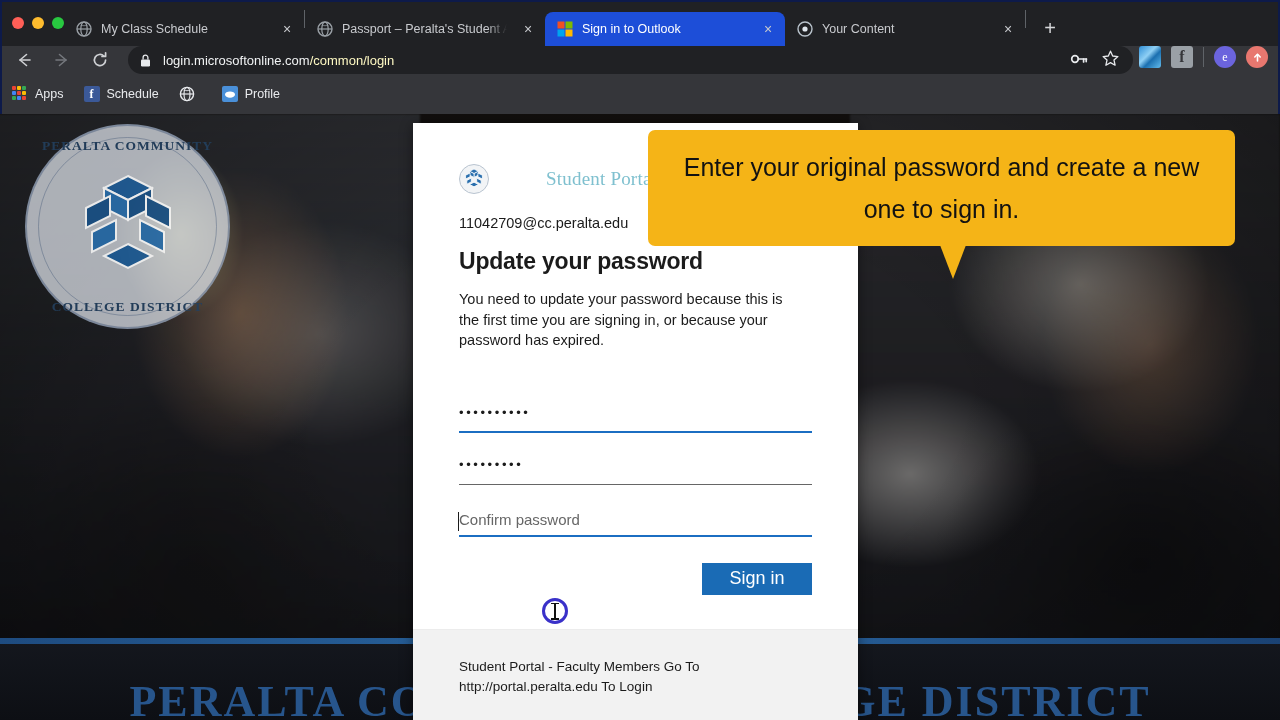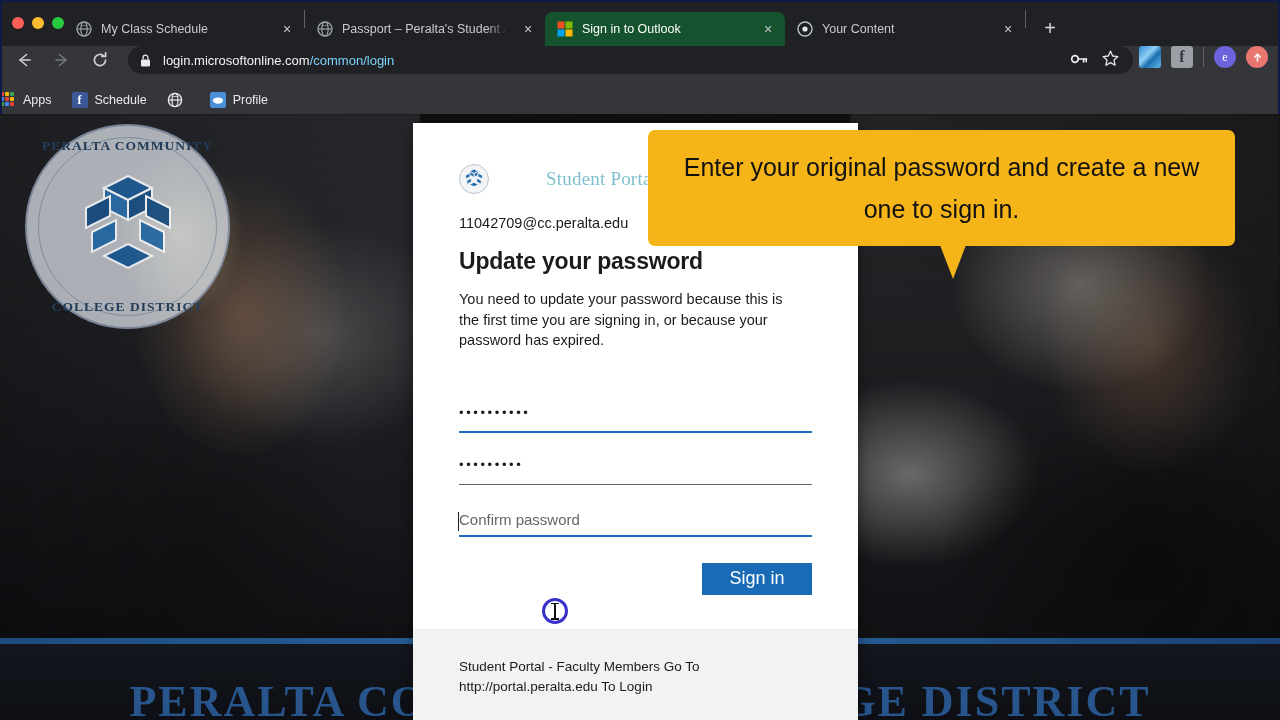--- a/index.html
+++ b/index.html
@@ -46,21 +46,21 @@
     position: relative;
     display: flex; align-items: center;
     height: 34px;
     padding: 0 6px 0 12px;
     border-radius: 8px 8px 0 0;
     color: #c8cace;
     font-size: 12.5px;
     white-space: nowrap;
     background: transparent;
   }
-  .tab.active { background: #14532d; color: #fff; }
+  .tab.active { background: #1d4ed8; color: #fff; }
   .tab .favicon { width: 16px; height: 16px; margin-right: 9px; flex: none; display:block; }
   .tab .title {
     width: 165px; overflow: hidden; text-overflow: clip; white-space: nowrap;
     display:block;
     -webkit-mask-image: linear-gradient(to right, #000 88%, transparent 100%);
             mask-image: linear-gradient(to right, #000 88%, transparent 100%);
   }
   .tab .closer {
     width: 22px; height: 22px; margin-left: 10px; flex:none;
     display: flex; align-items: center; justify-content: center;
@@ -91,37 +91,38 @@
     height: 28px; margin: 0 6px 0 14px;
     background: #202124;
     border-radius: 14px;
     display: flex; align-items: center;
     padding: 0 12px;
     color: #e8eaed;
     font-size: 13px;
   }
   .lock { margin-right: 12px; display:flex; align-items:center; }
   .url-host { color: #f1f3f4; }
-  .url-path { color: #7dd3fc; }
+  .url-path { color: #fef9c3; }
   .omni-right { margin-left: auto; display: flex; align-items: center; gap: 14px; padding-right: 2px;}
   .tb-icons { display: flex; align-items: center; gap: 10px; padding-right: 12px; }
   .ext { width: 22px; height: 22px; border-radius: 3px; display:block; }
   .ext.img { background: linear-gradient(135deg,#2f8ed6 0%, #8fd0f5 40%, #1a6fb0 60%, #63bdee 100%); }
   .ext.fb  { background: #9aa0a6; display:flex; align-items:center; justify-content:center; color:#35363a; font-family:"Liberation Serif",serif; font-weight:bold; font-size:16px;}
   .vsep { width:1px; height:20px; background:#5f6368; }
   .avatar { width: 22px; height: 22px; border-radius: 50%; display:flex; align-items:center;justify-content:center; font-size:12px; color:#fff;}
   .avatar.edge { background:#6b64dd; font-family:"Liberation Serif",serif; }
   .avatar.menu { background:#e8776f; }
 
   
   .bookmarks {
     position: absolute; top: 86px; left: 0;
     width: 1280px; height: 28px;
-    display: flex; align-items: center;
+    display: flex; align-items: flex-start;
     background: #35363a;
+    padding-left: 12px;
   }
   .bm { display: flex; align-items: center; color: #e8eaed; font-size: 12.5px; margin-right: 20px; }
   .bm .bmicon { width: 16px; height: 16px; margin-right: 7px; flex:none; display:block; border-radius:2px;}
   .apps-grid { display:grid; grid-template-columns:repeat(3,1fr); grid-template-rows:repeat(3,1fr); gap:1px; width:14px;height:14px;}
   .apps-grid i { display:block; border-radius:1px;}
   .bmicon.fb { background:#3b5998; color:#fff; display:flex;align-items:center;justify-content:center;font-family:"Liberation Serif",serif;font-weight:bold;font-size:12px; }
   .bmicon.prof { background:#4a90d9; display:flex;align-items:center;justify-content:center; }
 
   
   .viewport {

